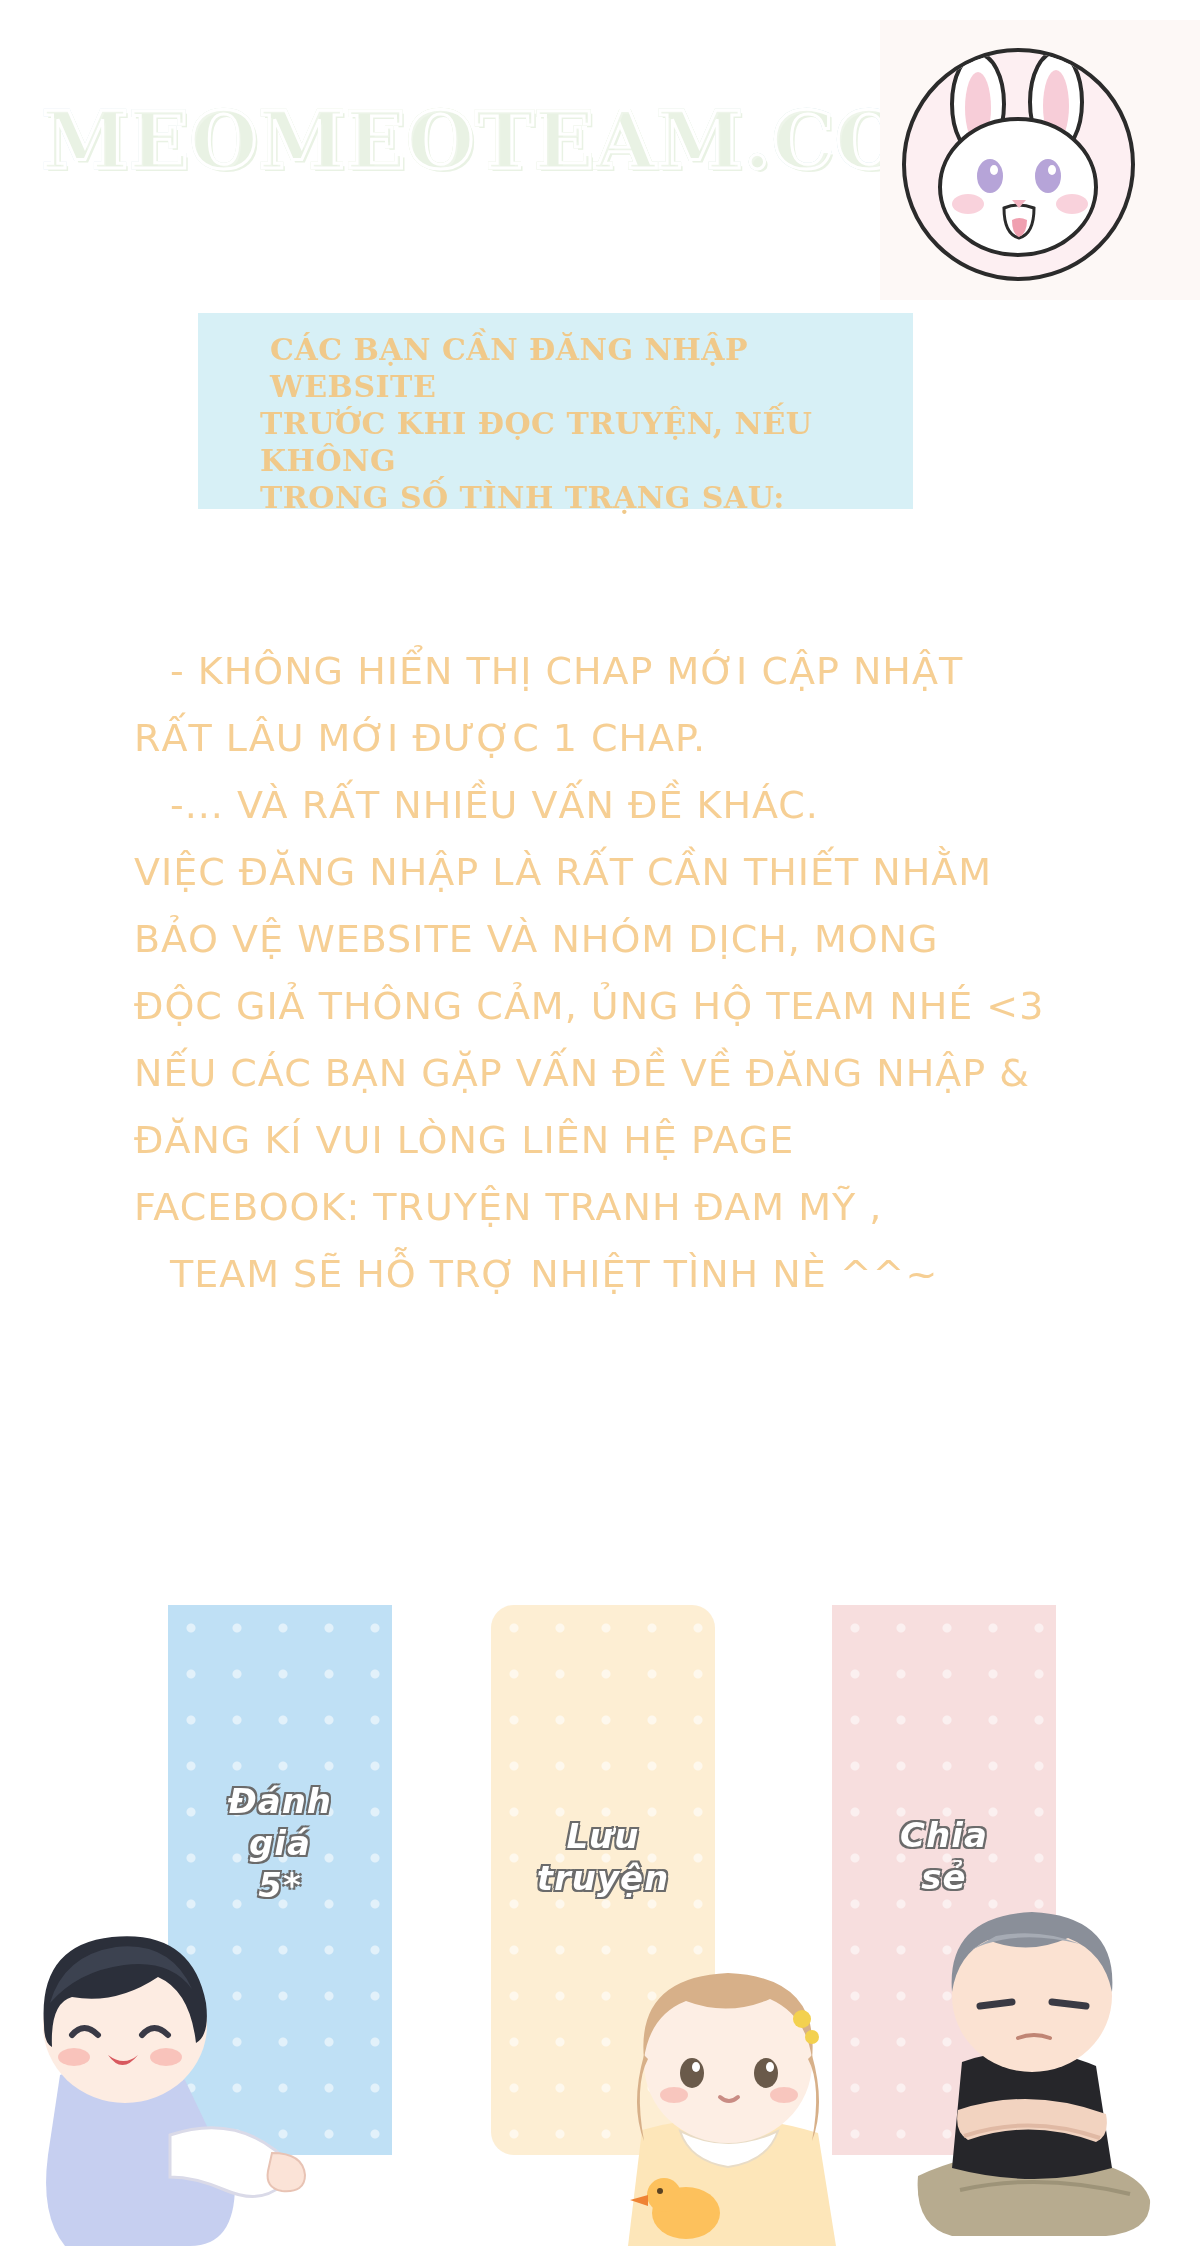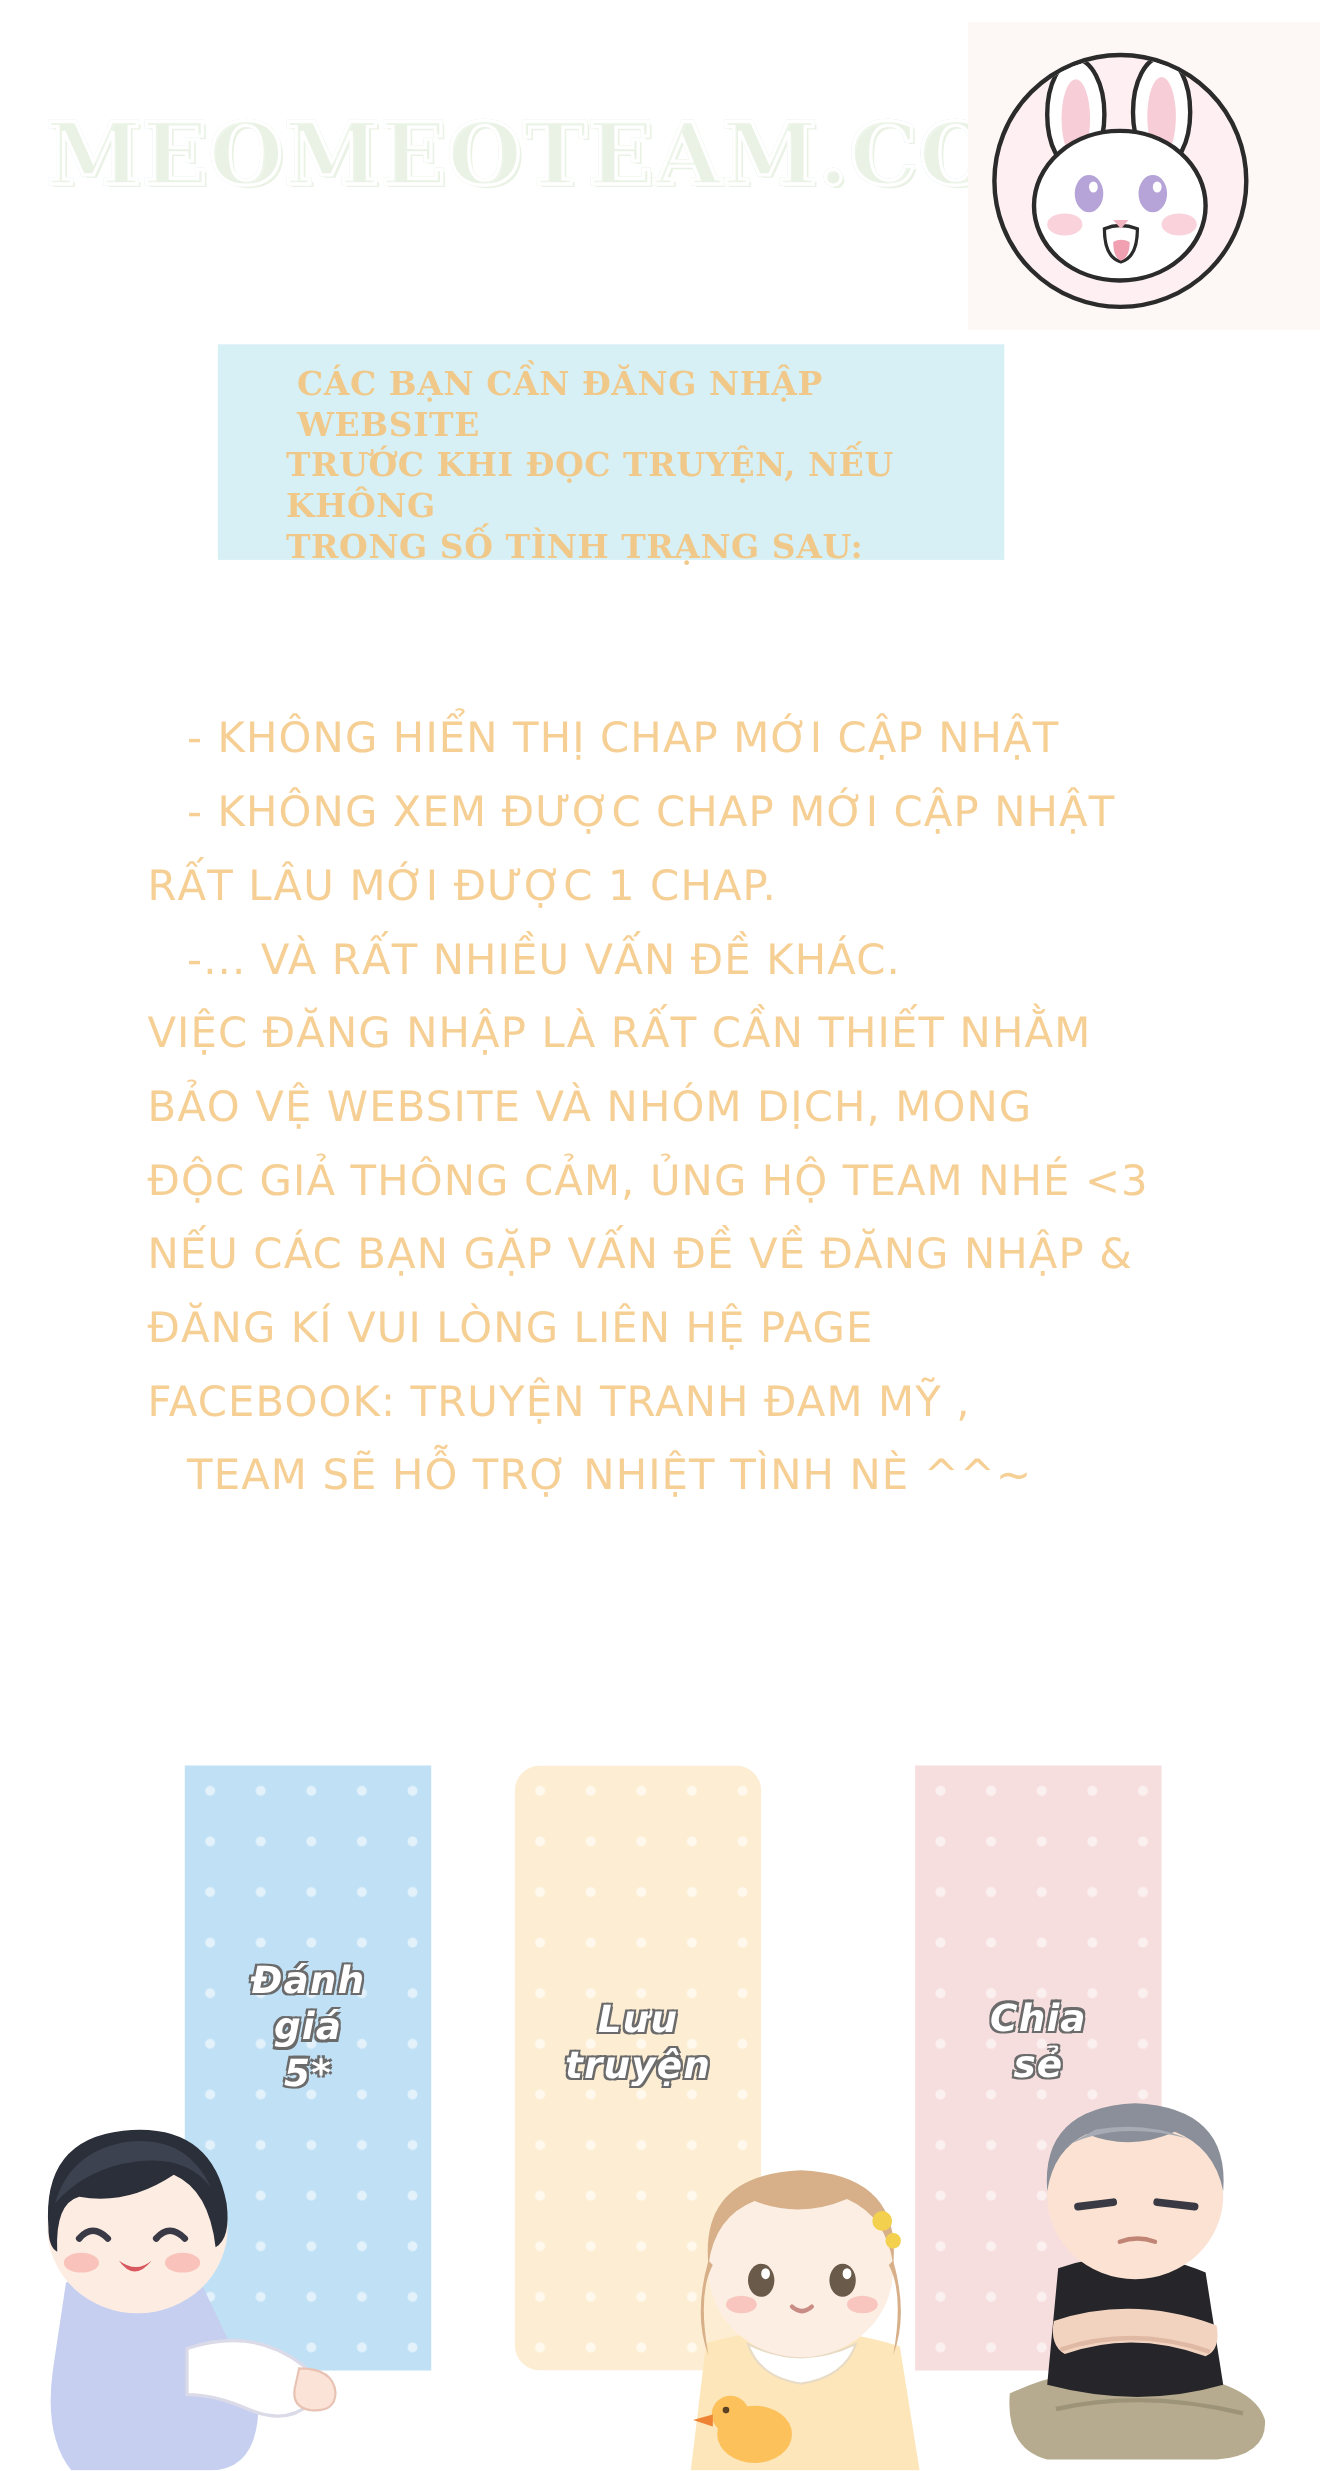--- a/index.html
+++ b/index.html
@@ -135,21 +135,21 @@
   }
   #card-rate {
     left: 168px;
     background: #bfe0f5;
     background-image:
       radial-gradient(circle, rgba(255,255,255,.55) 4px, transparent 5px);
     background-size: 46px 46px;
   }
   #card-rate .label { top: 175px; }
   #card-save {
-    left: 468px;
+    left: 491px;
     background: #fdeed3;
     background-image:
       radial-gradient(circle, rgba(255,255,255,.6) 4px, transparent 5px);
     background-size: 46px 46px;
     border-radius: 23px;
   }
   #card-save .label { top: 210px; }
   #card-share {
     left: 832px;
     background: #f7dede;
@@ -200,21 +200,20 @@
 </div>
 
 <div id="notice-box">
   <div class="line first">CÁC BẠN CẦN ĐĂNG NHẬP WEBSITE</div>
   <div class="line">TRƯỚC KHI ĐỌC TRUYỆN, NẾU KHÔNG</div>
   <div class="line">TRONG SỐ TÌNH TRẠNG SAU:</div>
 </div>
 
 <div id="body-text">
   <p class="indent">- KHÔNG HIỂN THỊ CHAP MỚI CẬP NHẬT</p>
-  <p class="indent">- KHÔNG XEM ĐƯỢC CHAP MỚI CẬP NHẬT</p>
   <p>RẤT LÂU MỚI ĐƯỢC 1 CHAP.</p>
   <p class="indent">-... VÀ RẤT NHIỀU VẤN ĐỀ KHÁC.</p>
   <p>VIỆC ĐĂNG NHẬP LÀ RẤT CẦN THIẾT NHẰM</p>
   <p>BẢO VỆ WEBSITE VÀ NHÓM DỊCH, MONG</p>
   <p>ĐỘC GIẢ THÔNG CẢM, ỦNG HỘ TEAM NHÉ &lt;3</p>
   <p>NẾU CÁC BẠN GẶP VẤN ĐỀ VỀ ĐĂNG NHẬP &amp;</p>
   <p>ĐĂNG KÍ VUI LÒNG LIÊN HỆ PAGE</p>
   <p>FACEBOOK: TRUYỆN TRANH ĐAM MỸ ,</p>
   <p class="indent">TEAM SẼ HỖ TRỢ NHIỆT TÌNH NÈ ^^~</p>
 </div>

